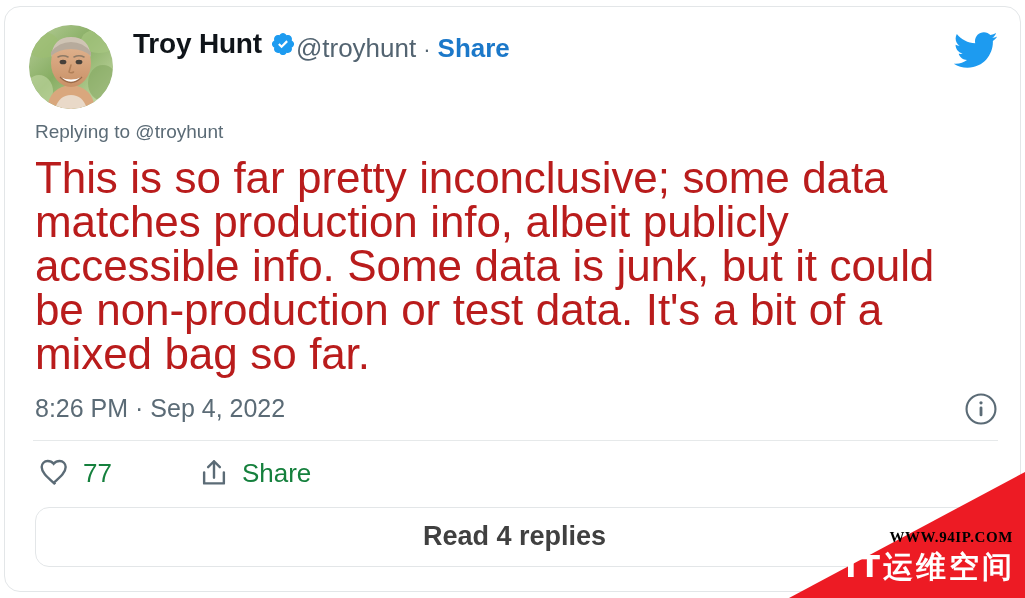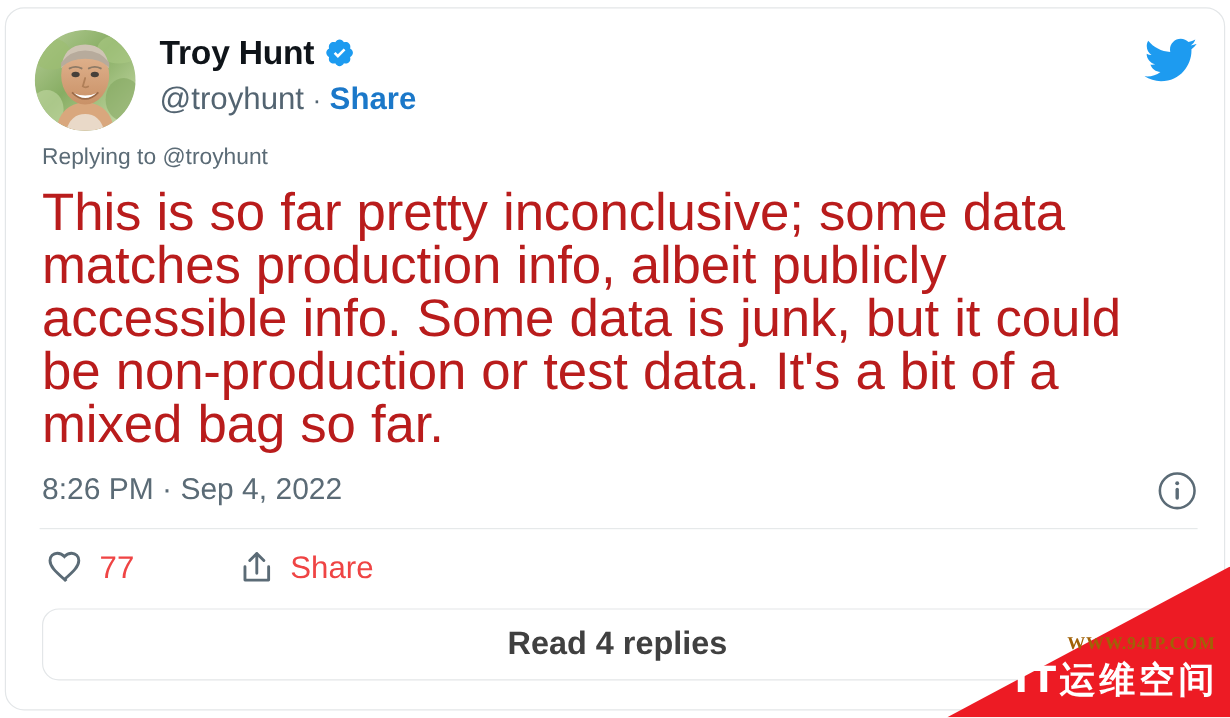--- a/index.html
+++ b/index.html
@@ -45,21 +45,21 @@
     flex: 0 0 84px;
     overflow: hidden;
     position: relative;
     background: #cfd8c5;
   }
   .avatar svg { display: block; width: 100%; height: 100%; }
 
   .identity {
     margin-left: 20px;
     display: flex;
-    flex-direction: column;
+    flex-direction: row;
     justify-content: center;
     padding-top: 2px;
   }
   .name-row {
     display: flex;
     align-items: center;
     gap: 8px;
     height: 34px;
   }
   .display-name {
@@ -163,21 +163,21 @@
     align-items: center;
     padding: 0 0 0 34px;
     height: 64px;
     gap: 0;
   }
   .action-item {
     display: flex;
     align-items: center;
     gap: 12px;
     cursor: pointer;
-    color: #ef4444;
+    color: #15803d;
     font-size: 26px;
     white-space: nowrap;
   }
   .action-item.like { margin-right: 86px; }
   .action-item.reply { margin-right: 78px; }
   .action-icon {
     width: 32px;
     height: 32px;
     flex: 0 0 32px;
     display: block;
@@ -216,21 +216,21 @@
   .watermark .tri {
     position: absolute;
     inset: 0;
     background: #ed1b24;
     clip-path: polygon(100% 0, 100% 100%, 0 100%);
   }
   .wm-url {
     position: absolute;
     right: 12px;
     bottom: 52px;
-    color: #a16207;
+    color: #000000;
     font-size: 15px;
     font-weight: bold;
     letter-spacing: 0.6px;
     font-family: "Liberation Serif", serif;
     white-space: nowrap;
   }
   .wm-title {
     position: absolute;
     right: 10px;
     bottom: 10px;

